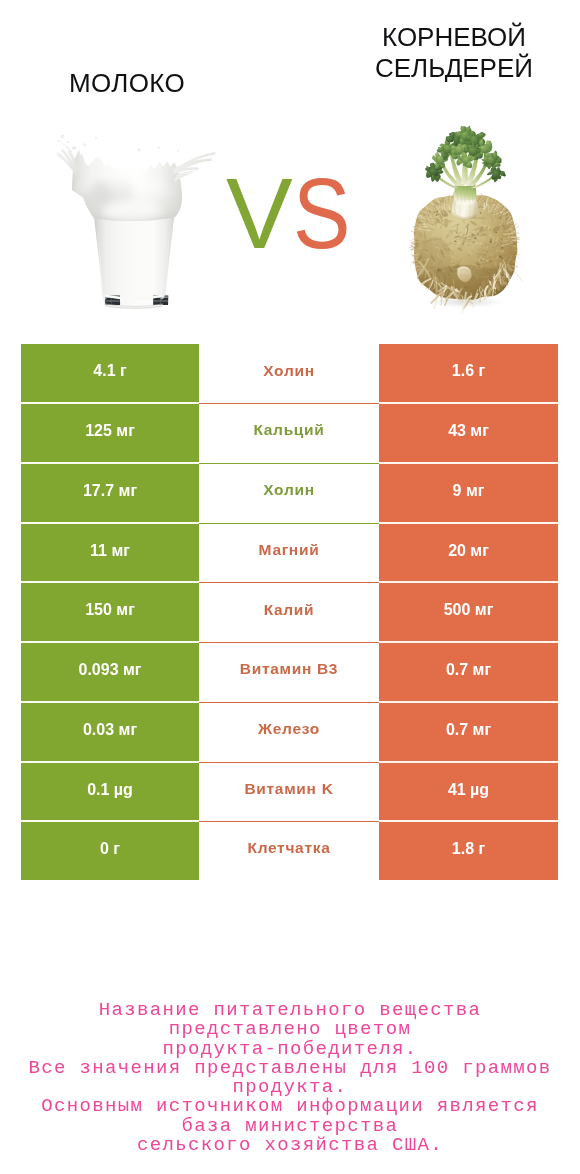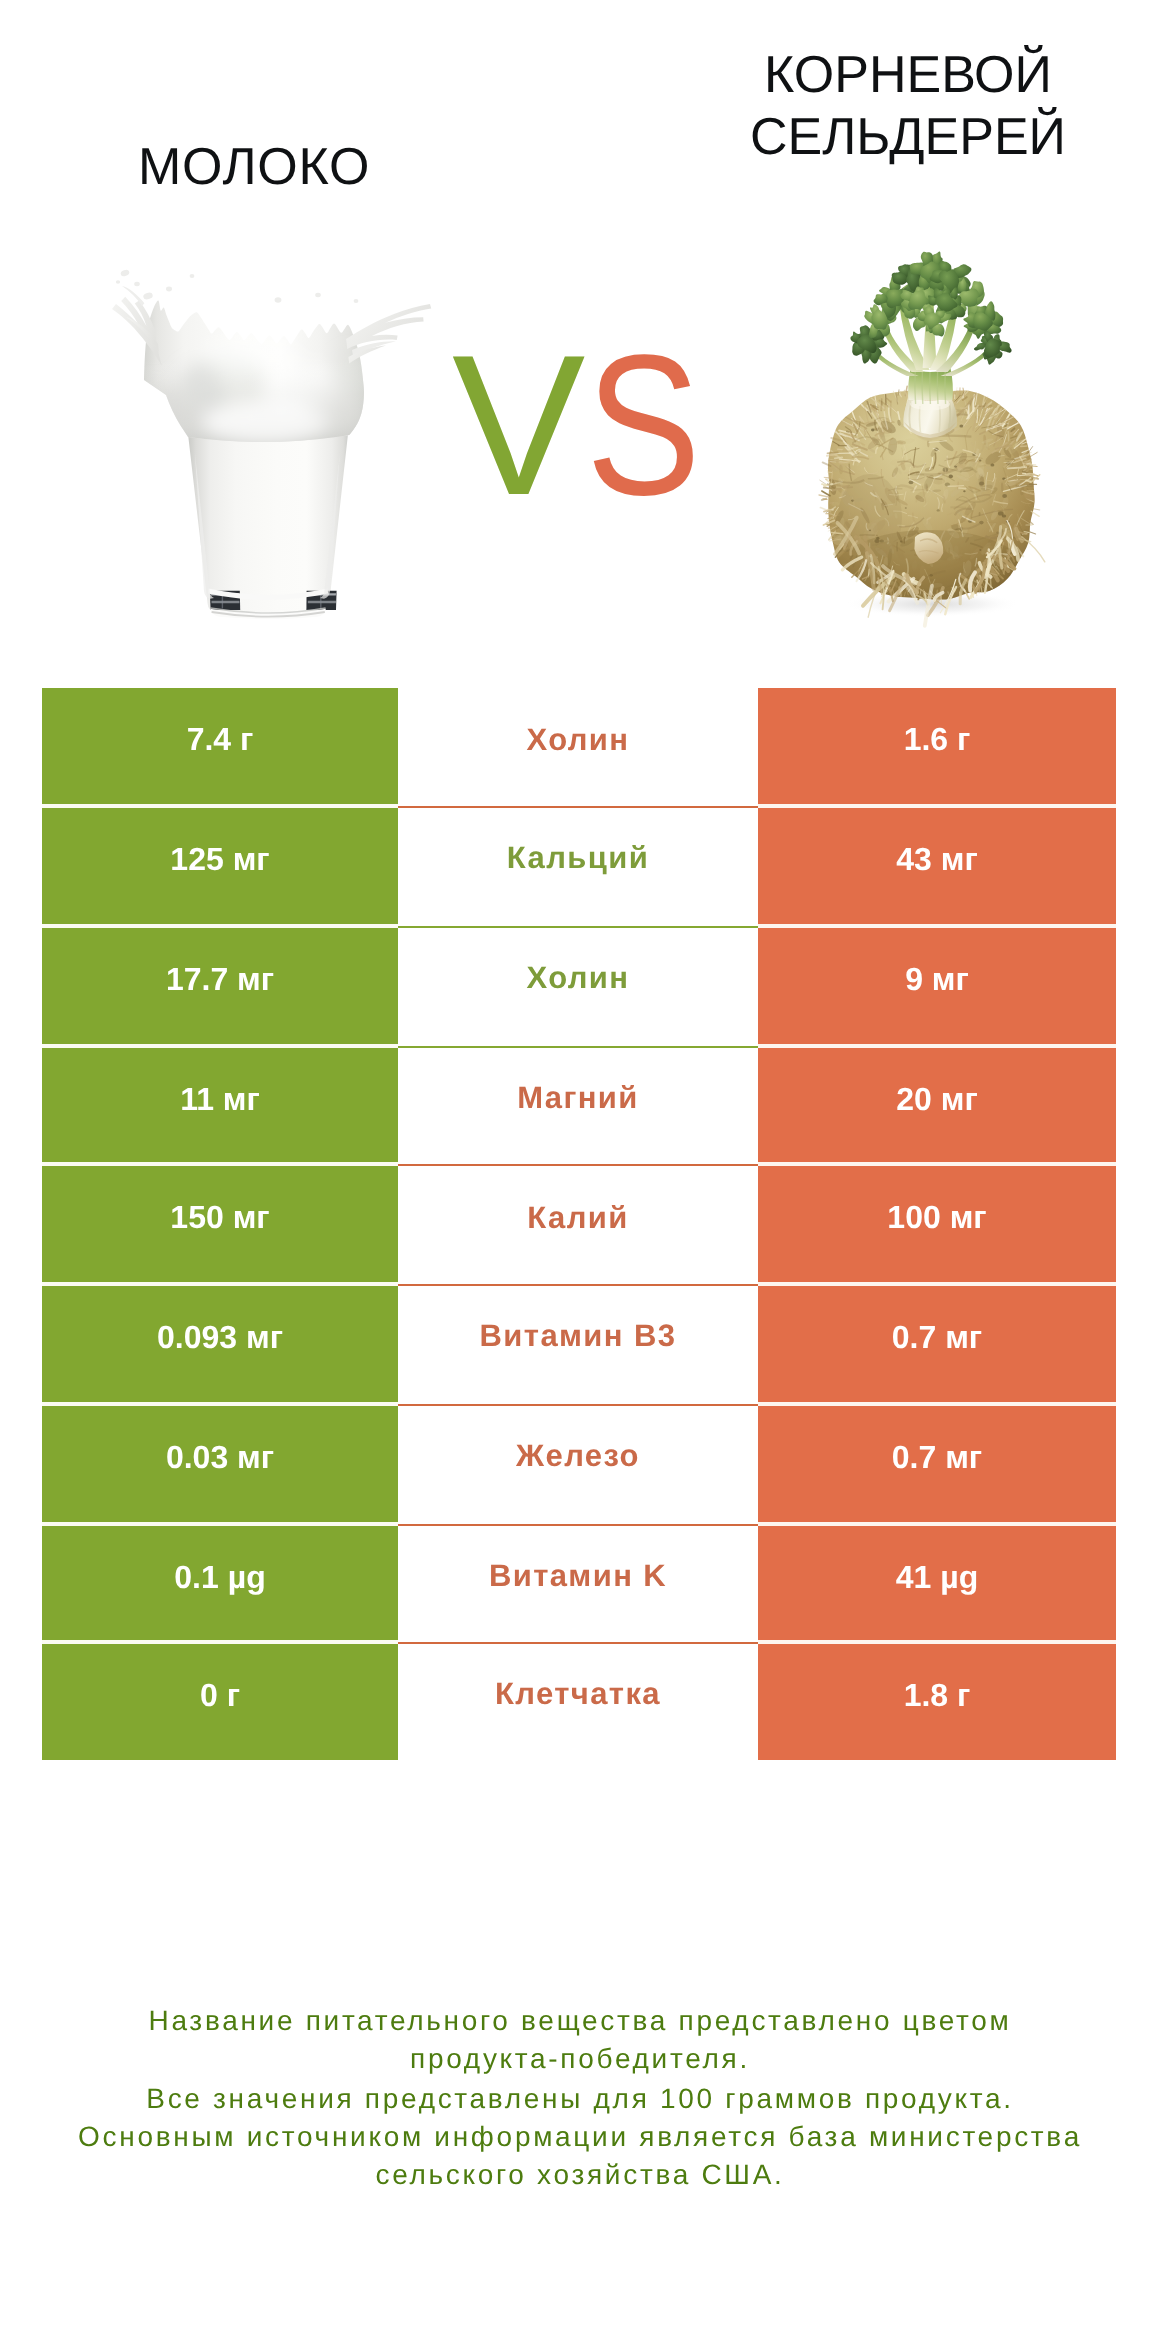--- a/index.html
+++ b/index.html
@@ -38,22 +38,22 @@
   .cell-right{background:#E26E49;color:#ffffff;font-weight:bold;
               font-size:16px;letter-spacing:0px;width:179px;
               border-bottom:2.05px solid #fdf6ef;}
   tr:last-child .cell-left,tr:last-child .cell-right{border-bottom:none;}
   tr:last-child .cell-mid{border-bottom:none;}
   .win-green{color:#7E9C3A;}
   .win-orange{color:#CA6A49;}
 
   
   #footnote{position:absolute;left:20px;top:1001px;width:540px;
-            text-align:center;font-size:14px;line-height:19.3px;color:#4d7c0f;
-            letter-spacing:1.35px;}
+            text-align:center;font-size:19px;line-height:19.3px;color:#ec4899;
+            letter-spacing:1.35px;font-family:Liberation Mono, monospace;}
 </style>
 </head>
 <body>
 
 <div class="page">
 
   <div class="title" id="title-left">МОЛОКО</div>
 
   <div class="title" id="title-right">
     <div>КОРНЕВОЙ</div>
@@ -1379,21 +1379,21 @@
       <path d="M108.9 171.9 Q105.7 177.3 106.1 183.9" stroke="#d8c99c" stroke-width="1.5" fill="none" opacity="0.67" stroke-linecap="round"></path>
       <path d="M136.9 150.4 Q144.4 156.0 148.4 162.9" stroke="#d8c99c" stroke-width="0.7" fill="none" opacity="0.67" stroke-linecap="round"></path>
       <path d="M113.5 168.2 Q110.4 172.3 111.1 177.2" stroke="#f2ecd6" stroke-width="2.0" fill="none" opacity="0.88" stroke-linecap="round"></path>
     </g>
   </svg>
 
   <table id="nutrient-table">
     <tbody>
         <tr>
           <td class="cell-left">
-            <span>7.4 г</span>
+            <span>4.1 г</span>
           </td>
           <td class="cell-mid win-orange">
             <span>Холин</span>
           </td>
           <td class="cell-right">
             <span>1.6 г</span>
           </td>
         </tr>
         <tr>
           <td class="cell-left">
@@ -1429,21 +1429,21 @@
           </td>
         </tr>
         <tr>
           <td class="cell-left">
             <span>150 мг</span>
           </td>
           <td class="cell-mid win-orange">
             <span>Калий</span>
           </td>
           <td class="cell-right">
-            <span>100 мг</span>
+            <span>500 мг</span>
           </td>
         </tr>
         <tr>
           <td class="cell-left">
             <span>0.093 мг</span>
           </td>
           <td class="cell-mid win-orange">
             <span>Витамин B3</span>
           </td>
           <td class="cell-right">

